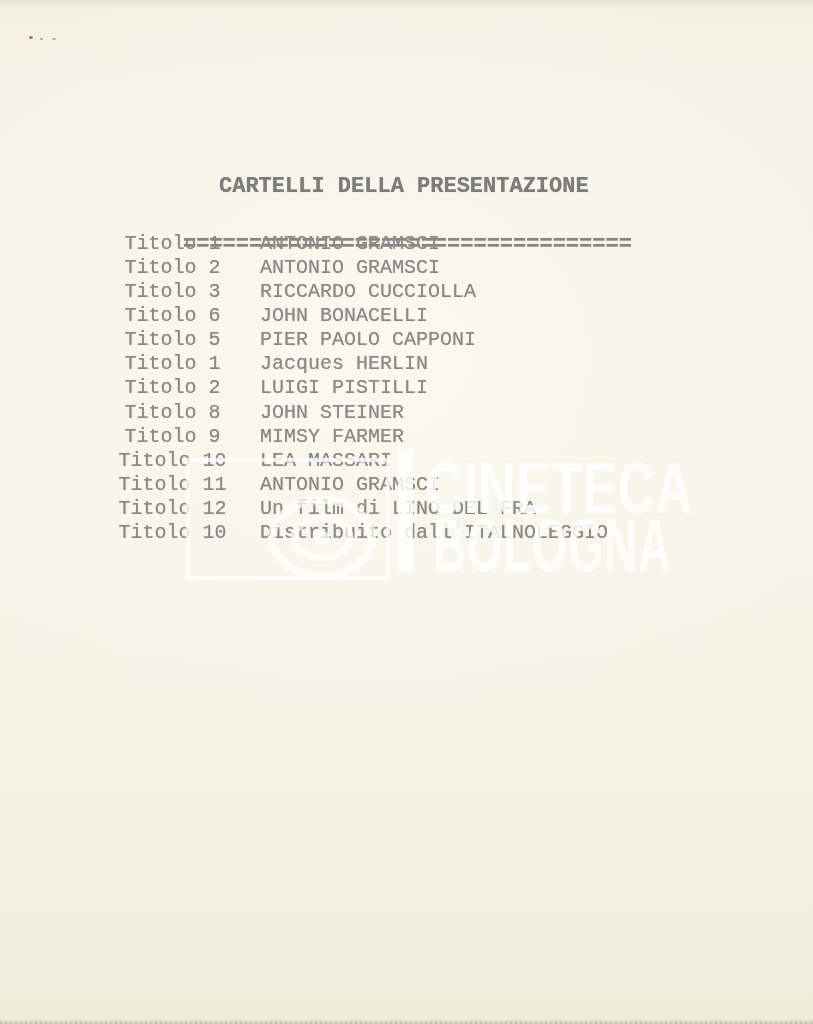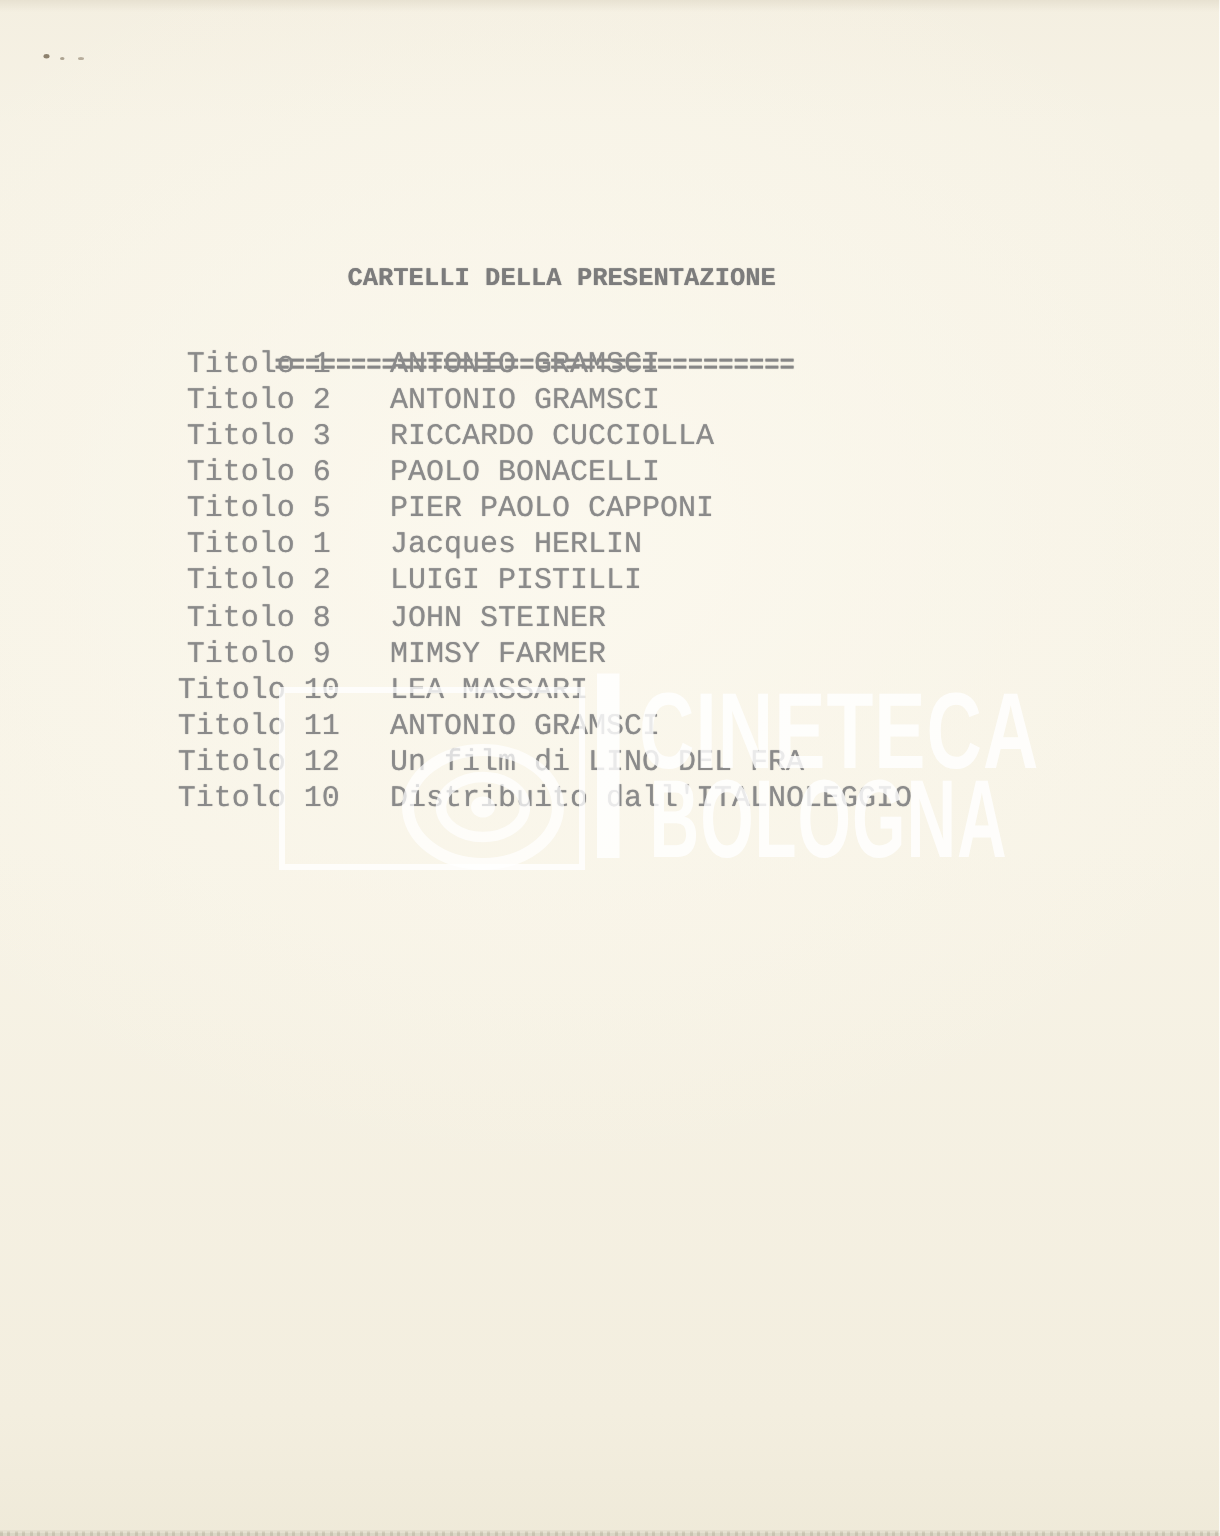--- a/index.html
+++ b/index.html
@@ -36,25 +36,24 @@
   .speck.s1 { left: 29px; top: 36px; width: 4px; height: 3px; }
   .speck.s2 { left: 40px; top: 38px; width: 3px; height: 2px; opacity: .7; }
   .speck.s3 { left: 52px; top: 38px; width: 4px; height: 2px; opacity: .6; }
 
   
   .title-block {
     position: absolute;
     left: 183px;
     top: 139px;
     color: #7c7c7c;
-    font-size: 17px;
+    font-size: 22px;
     line-height: 19px;
     letter-spacing: 0;
     white-space: pre;
-    text-align: center;
   }
   .title-line {
     display: block;
     margin-left: 36px;
     font-weight: bold;
     text-shadow: 0 0 0.7px rgba(120,120,120,0.8);
   }
   .title-underline {
     display: block;
     margin-top: 1px;
@@ -154,21 +153,21 @@
     <div class="title-row">
       <span class="row-label">Titolo 2</span>
       <span class="row-value">ANTONIO GRAMSCI</span>
     </div>
     <div class="title-row">
       <span class="row-label">Titolo 3</span>
       <span class="row-value">RICCARDO CUCCIOLLA</span>
     </div>
     <div class="title-row">
       <span class="row-label">Titolo 6</span>
-      <span class="row-value">PAOLO BONACELLI</span>
+      <span class="row-value">JOHN BONACELLI</span>
     </div>
     <div class="title-row">
       <span class="row-label">Titolo 5</span>
       <span class="row-value">PIER PAOLO CAPPONI</span>
     </div>
     <div class="title-row">
       <span class="row-label">Titolo 1</span>
       <span class="row-value">Jacques HERLIN</span>
     </div>
     <div class="title-row">

